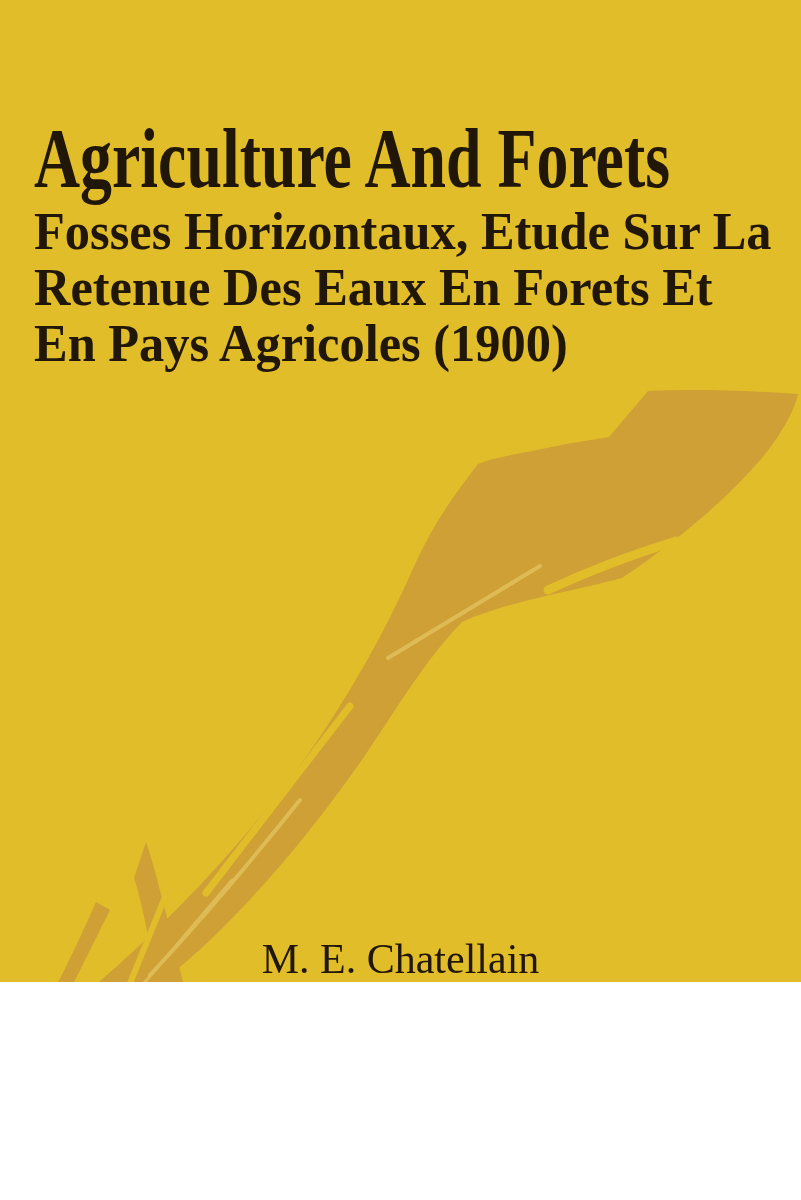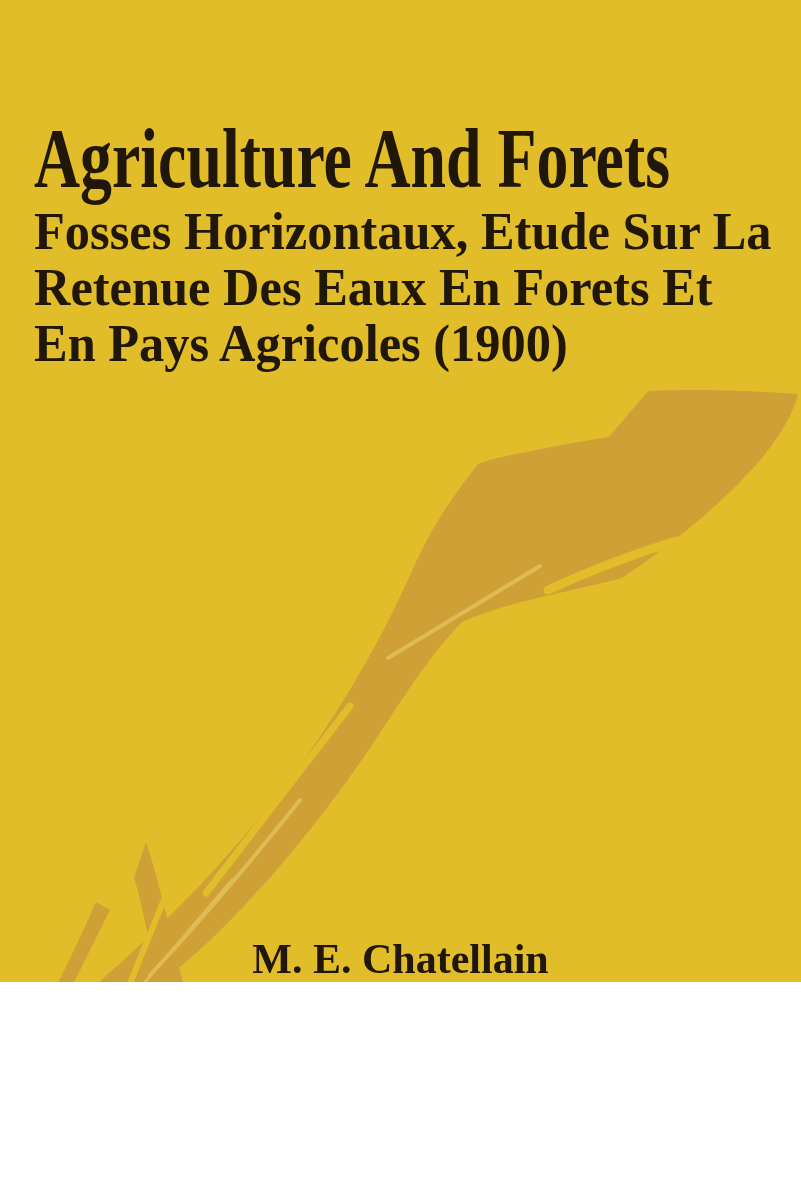--- a/index.html
+++ b/index.html
@@ -20,21 +20,21 @@
     transform:scaleX(0.76);transform-origin:left top;
     letter-spacing:0px;
   }
   .subtitle{
     left:34px;top:204px;
     font-size:52px;font-weight:bold;line-height:56px;
     transform:scaleX(0.97);transform-origin:left top;
   }
   .author{
     left:0;top:936px;width:801px;text-align:center;
-    font-size:42px;font-weight:bold;line-height:46px;
+    font-size:42px;font-weight:normal;line-height:46px;
   }
 </style>
 </head>
 <body>
 
 <div class="cover">
 
   <svg class="art" viewBox="0 0 801 1200" xmlns="http://www.w3.org/2000/svg">
 
     <rect x="0" y="0" width="801" height="1200" fill="#e1bd2a"></rect>

